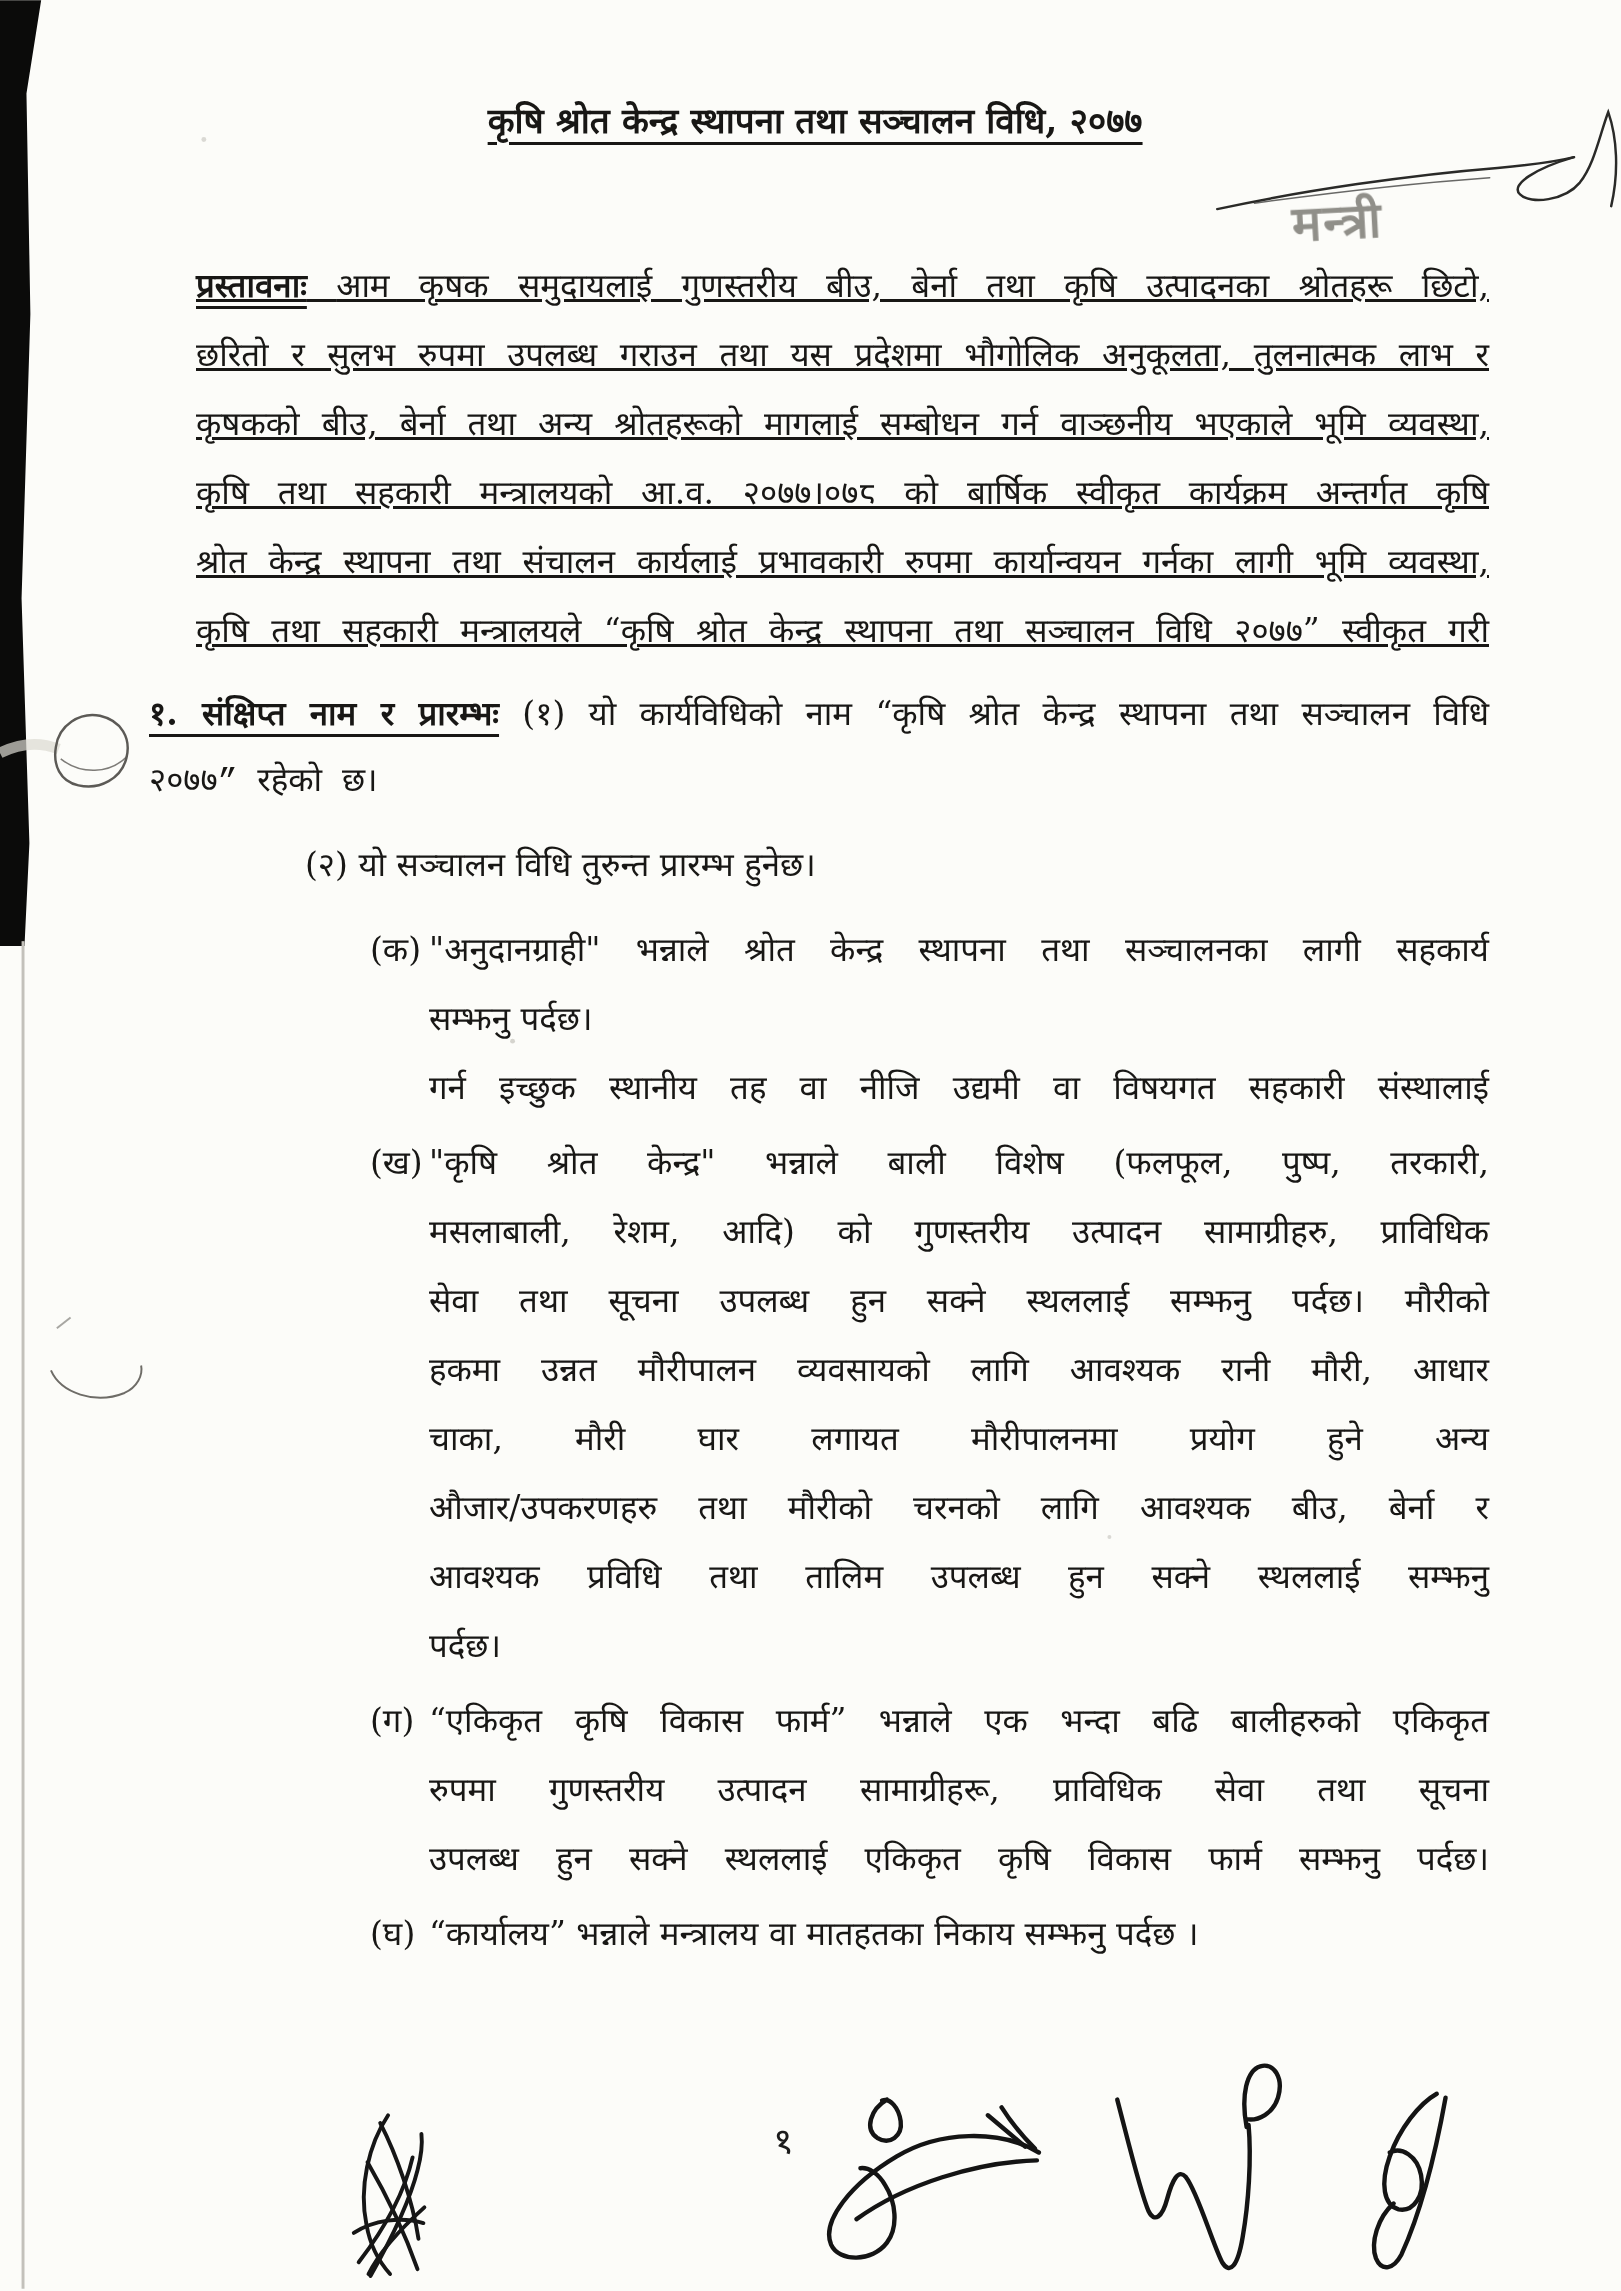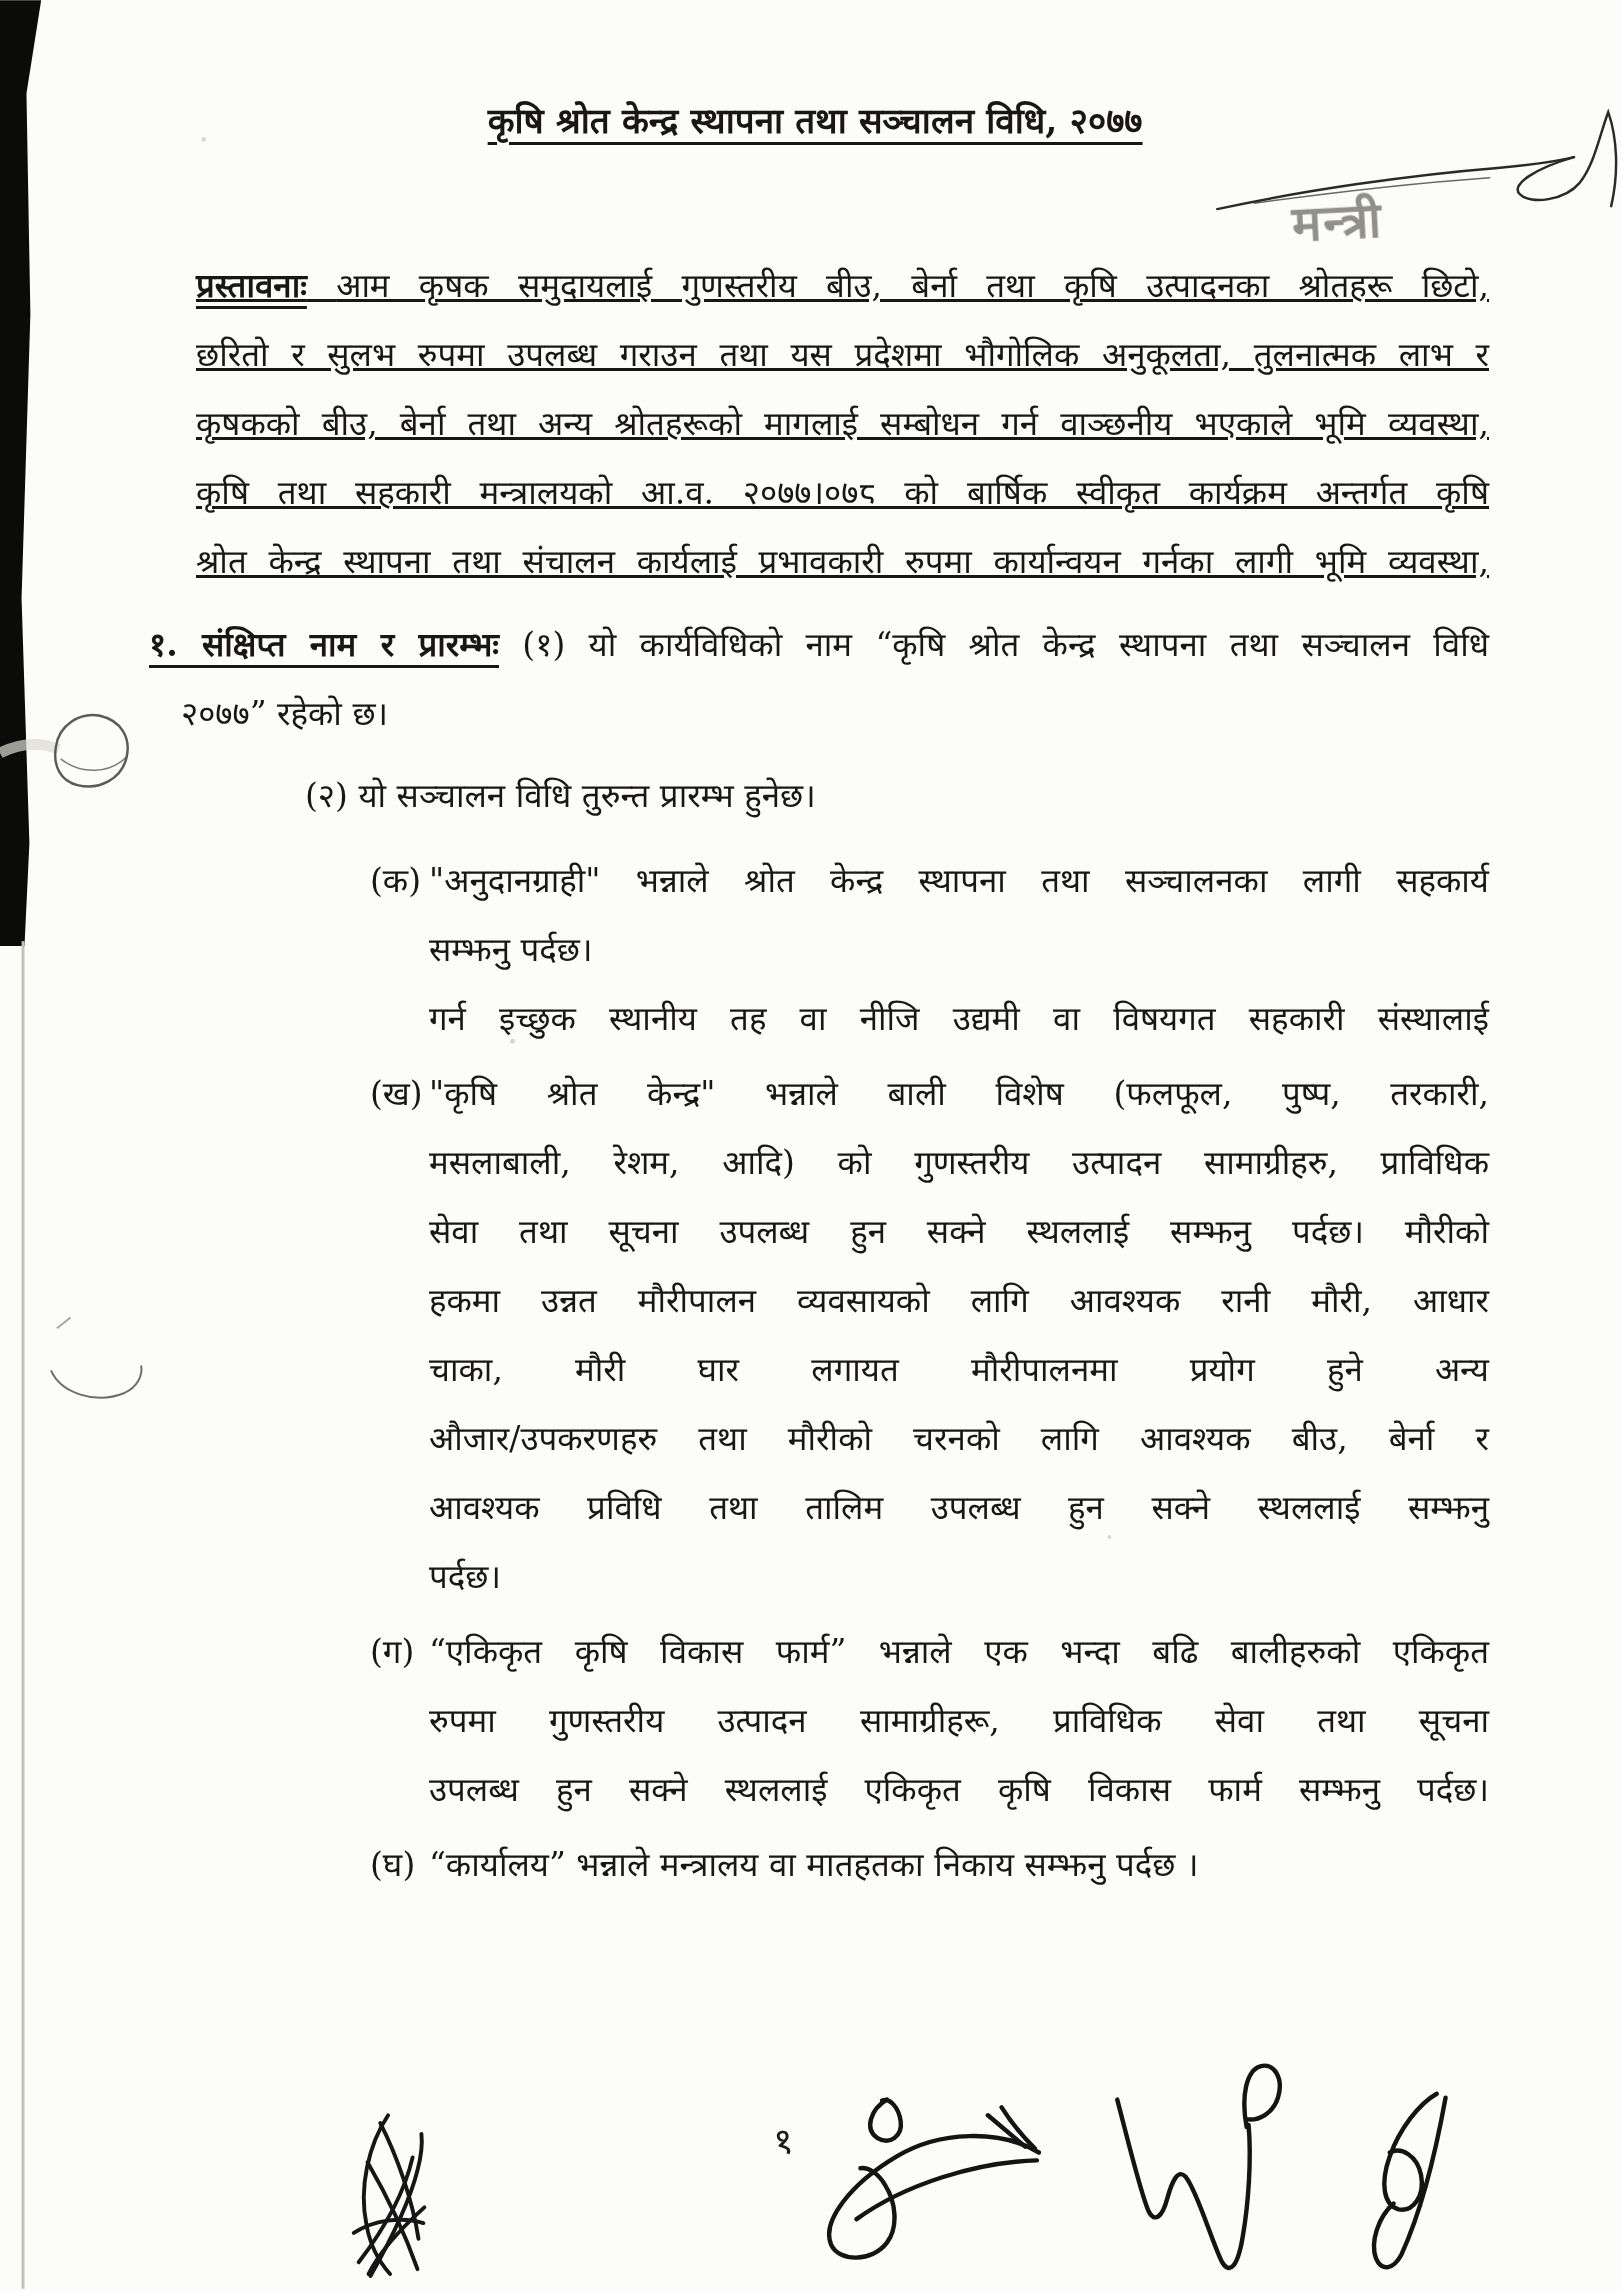--- a/index.html
+++ b/index.html
@@ -16,21 +16,21 @@
   }
   .artifacts{position:absolute;inset:0;width:1621px;height:2292px;pointer-events:none;}
   .content{position:relative;padding:0 132px 0 196px;}
   .title{margin-top:92px;text-align:center;font-size:35px;font-weight:bold;line-height:57px;transform:translateX(-27.4px);}
   .u{text-decoration:underline;text-decoration-thickness:2.9px;text-underline-offset:8.8px;}
   .b{font-weight:bold;}
   .jl{text-align:justify;text-align-last:justify;}
   .jl-short{text-align-last:left;}
   .preamble{margin-top:102px;text-decoration:underline;}
   .sec1{margin-top:13.7px;margin-left:-47px;}
-  .sec1 .cont{margin-left:32px;}
+  .sec1 .cont{font-family:Liberation Mono, monospace;}
   .sub2{margin-top:13.7px;margin-left:109px;}
   .sec2{margin-top:13.7px;}
   .defs{margin-top:15.7px;margin-left:174px;}
   .def{display:flex;margin-bottom:5.9px;}
   .dlabel{flex:0 0 59px;}
   .dtext{flex:1;}
   .minister-stamp{
     position:absolute;left:1292px;top:188px;
     font-size:49px;font-weight:bold;color:#76746e;opacity:.8;
     transform:rotate(-3deg);letter-spacing:2px;
@@ -112,20 +112,21 @@
 
     <div class="preamble">
       <div class="jl">
         <span class="u b">प्रस्तावनाः</span>
         <span>आम कृषक समुदायलाई गुणस्तरीय बीउ, बेर्ना तथा कृषि उत्पादनका श्रोतहरू छिटो,</span>
       </div>
       <div class="jl">छरितो र सुलभ रुपमा उपलब्ध गराउन तथा यस प्रदेशमा भौगोलिक अनुकूलता, तुलनात्मक लाभ र</div>
       <div class="jl">कृषकको बीउ, बेर्ना तथा अन्य श्रोतहरूको मागलाई सम्बोधन गर्न वाञ्छनीय भएकाले भूमि व्यवस्था,</div>
       <div class="jl">कृषि तथा सहकारी मन्त्रालयको आ.व. २०७७।०७८ को बार्षिक स्वीकृत कार्यक्रम अन्तर्गत कृषि</div>
       <div class="jl">श्रोत केन्द्र स्थापना तथा संचालन कार्यलाई प्रभावकारी रुपमा कार्यान्वयन गर्नका लागी भूमि व्यवस्था,</div>
+      <div class="jl">कृषि तथा सहकारी मन्त्रालयले “कृषि श्रोत केन्द्र स्थापना तथा सञ्चालन विधि २०७७” स्वीकृत गरी</div>
     </div>
 
     <div class="sec1">
       <div class="jl">
         <span class="u b">१. संक्षिप्त नाम र प्रारम्भः</span>
         <span>(१) यो कार्यविधिको नाम “कृषि श्रोत केन्द्र स्थापना तथा सञ्चालन विधि</span>
       </div>
       <div class="jl jl-short cont">२०७७” रहेको छ।</div>
     </div>
 

